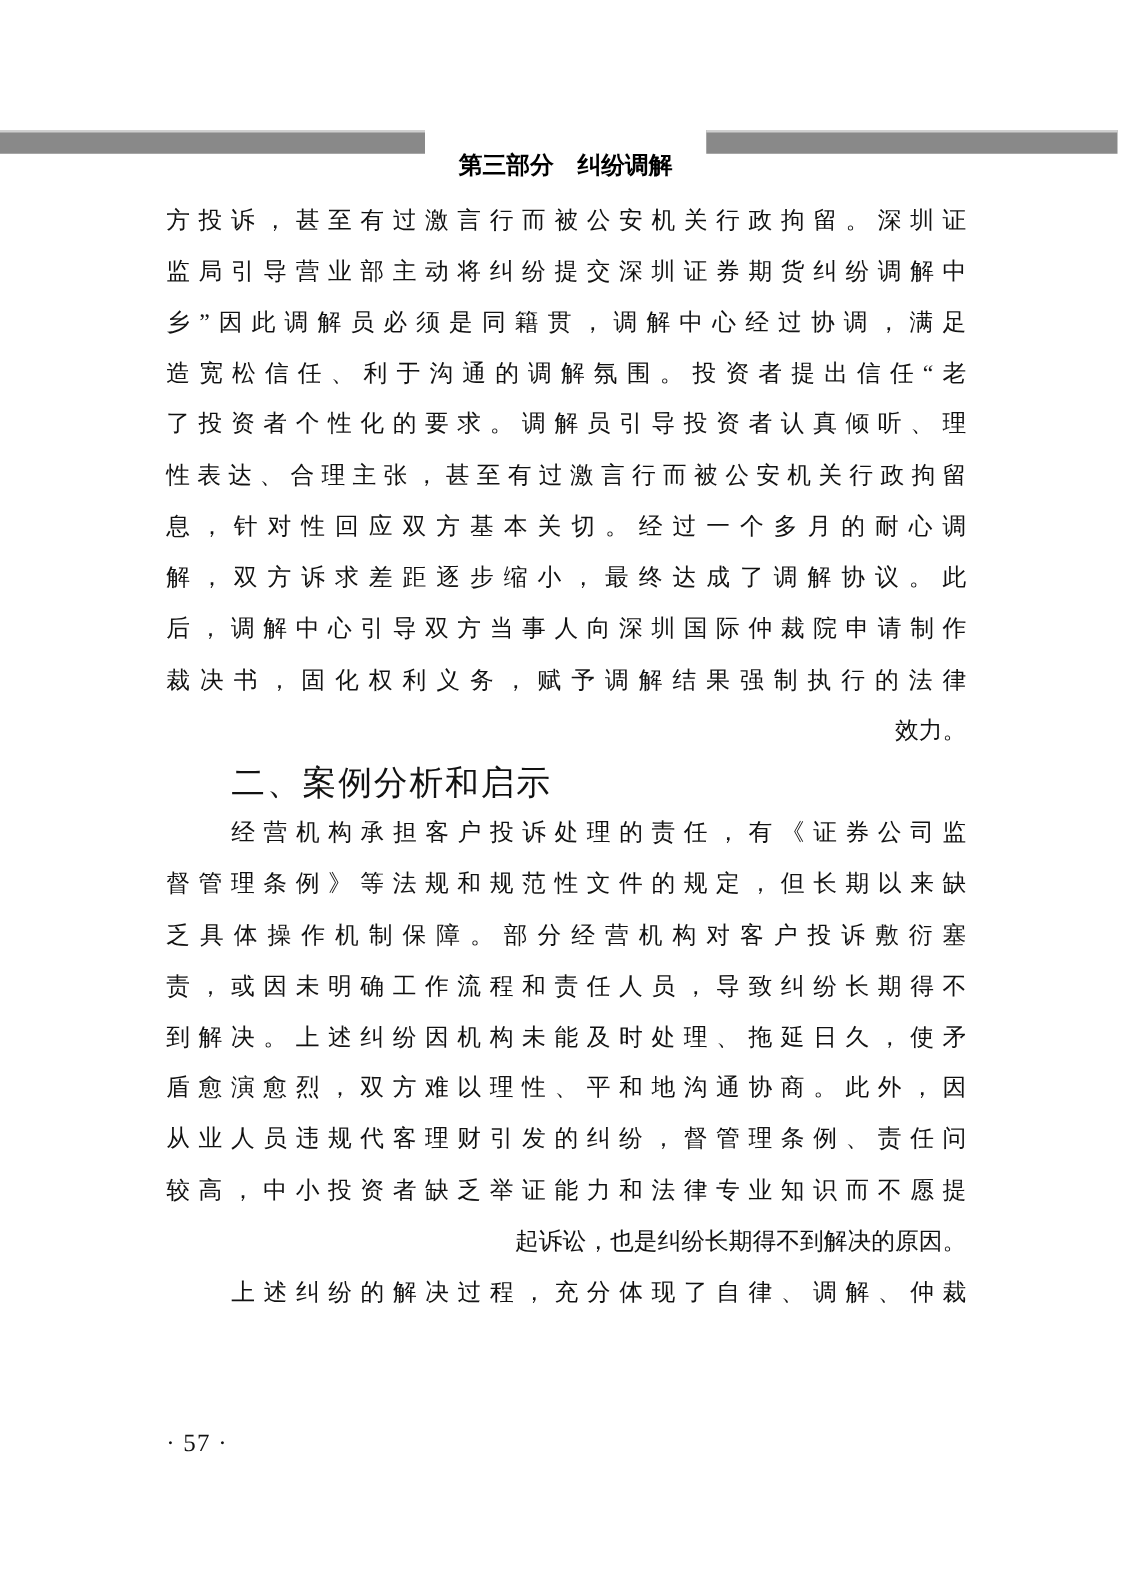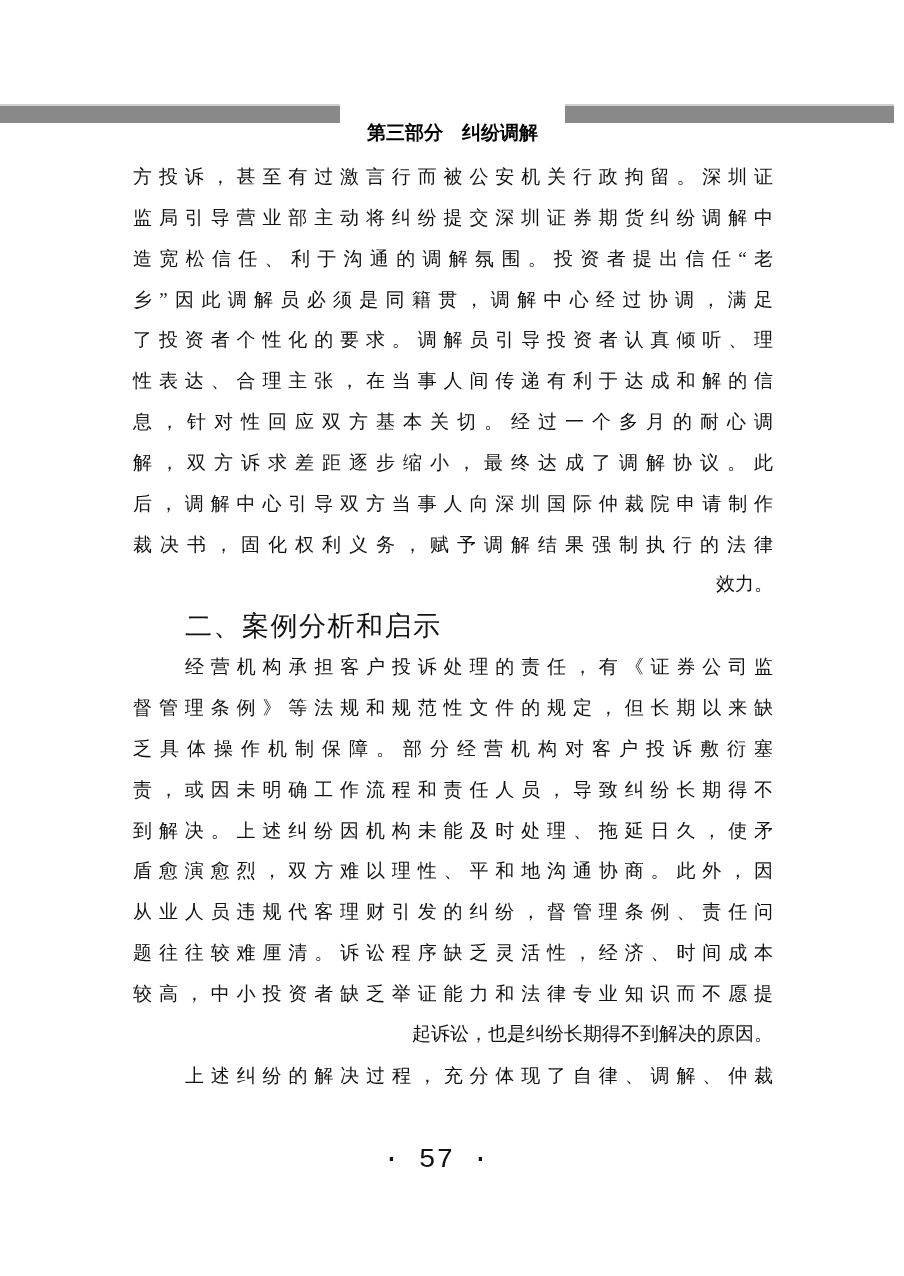--- a/index.html
+++ b/index.html
@@ -44,59 +44,57 @@
     font-size:27px;
     letter-spacing:1.5px;
     margin:0;
     text-indent:52px;
     line-height:40.85px;height:40.85px;
   }
 
   
   .page-number{
     position:absolute;left:133px;top:1144px;width:607px;
-    text-align:center;
-    font-size:28px;
+    text-align:left;
+    font-size:20px;
     letter-spacing:1px;
     color:#121212;
-    font-family:Liberation Mono, monospace;
   }
 </style>
 </head>
 <body>
 
 <div class="page">
 
   <div class="bar bar-left" style="background: rgb(137, 137, 137); border-top-color: rgb(207, 207, 207);"></div>
   <div class="header-title">第三部分　纠纷调解</div>
   <div class="bar bar-right" style="background: rgb(137, 137, 137); border-top-color: rgb(207, 207, 207);"></div>
 
   <main class="body-block">
     <div class="line j">方投诉，甚至有过激言行而被公安机关行政拘留。深圳证</div>
     <div class="line j">监局引导营业部主动将纠纷提交深圳证券期货纠纷调解中</div>
+    <div class="line j">乡”因此调解员必须是同籍贯，调解中心经过协调，满足</div>
     <div class="line j">造宽松信任、利于沟通的调解氛围。投资者提出信任“老</div>
-    <div class="line j">乡”因此调解员必须是同籍贯，调解中心经过协调，满足</div>
     <div class="line j">了投资者个性化的要求。调解员引导投资者认真倾听、理</div>
-    <div class="line j">性表达、合理主张，在当事人间传递有利于达成和解的信</div>
+    <div class="line j">性表达、合理主张，甚至有过激言行而被公安机关行政拘留</div>
     <div class="line j">息，针对性回应双方基本关切。经过一个多月的耐心调</div>
     <div class="line j">解，双方诉求差距逐步缩小，最终达成了调解协议。此</div>
     <div class="line j">后，调解中心引导双方当事人向深圳国际仲裁院申请制作</div>
     <div class="line j">裁决书，固化权利义务，赋予调解结果强制执行的法律</div>
     <div class="line end">效力。</div>
 
     <h2 class="line heading">二、案例分析和启示</h2>
 
     <div class="line j ind">经营机构承担客户投诉处理的责任，有《证券公司监</div>
     <div class="line j">督管理条例》等法规和规范性文件的规定，但长期以来缺</div>
     <div class="line j">乏具体操作机制保障。部分经营机构对客户投诉敷衍塞</div>
     <div class="line j">责，或因未明确工作流程和责任人员，导致纠纷长期得不</div>
     <div class="line j">到解决。上述纠纷因机构未能及时处理、拖延日久，使矛</div>
     <div class="line j">盾愈演愈烈，双方难以理性、平和地沟通协商。此外，因</div>
     <div class="line j">从业人员违规代客理财引发的纠纷，督管理条例、责任问</div>
-    <div class="line j">题往往较难厘清。诉讼程序缺乏灵活性，经济、时间成本</div>
     <div class="line j">较高，中小投资者缺乏举证能力和法律专业知识而不愿提</div>
     <div class="line end">起诉讼，也是纠纷长期得不到解决的原因。</div>
 
     <div class="line j ind">上述纠纷的解决过程，充分体现了自律、调解、仲裁</div>
   </main>
 
   <div class="page-number">· 57 ·</div>
 
 </div>
 

